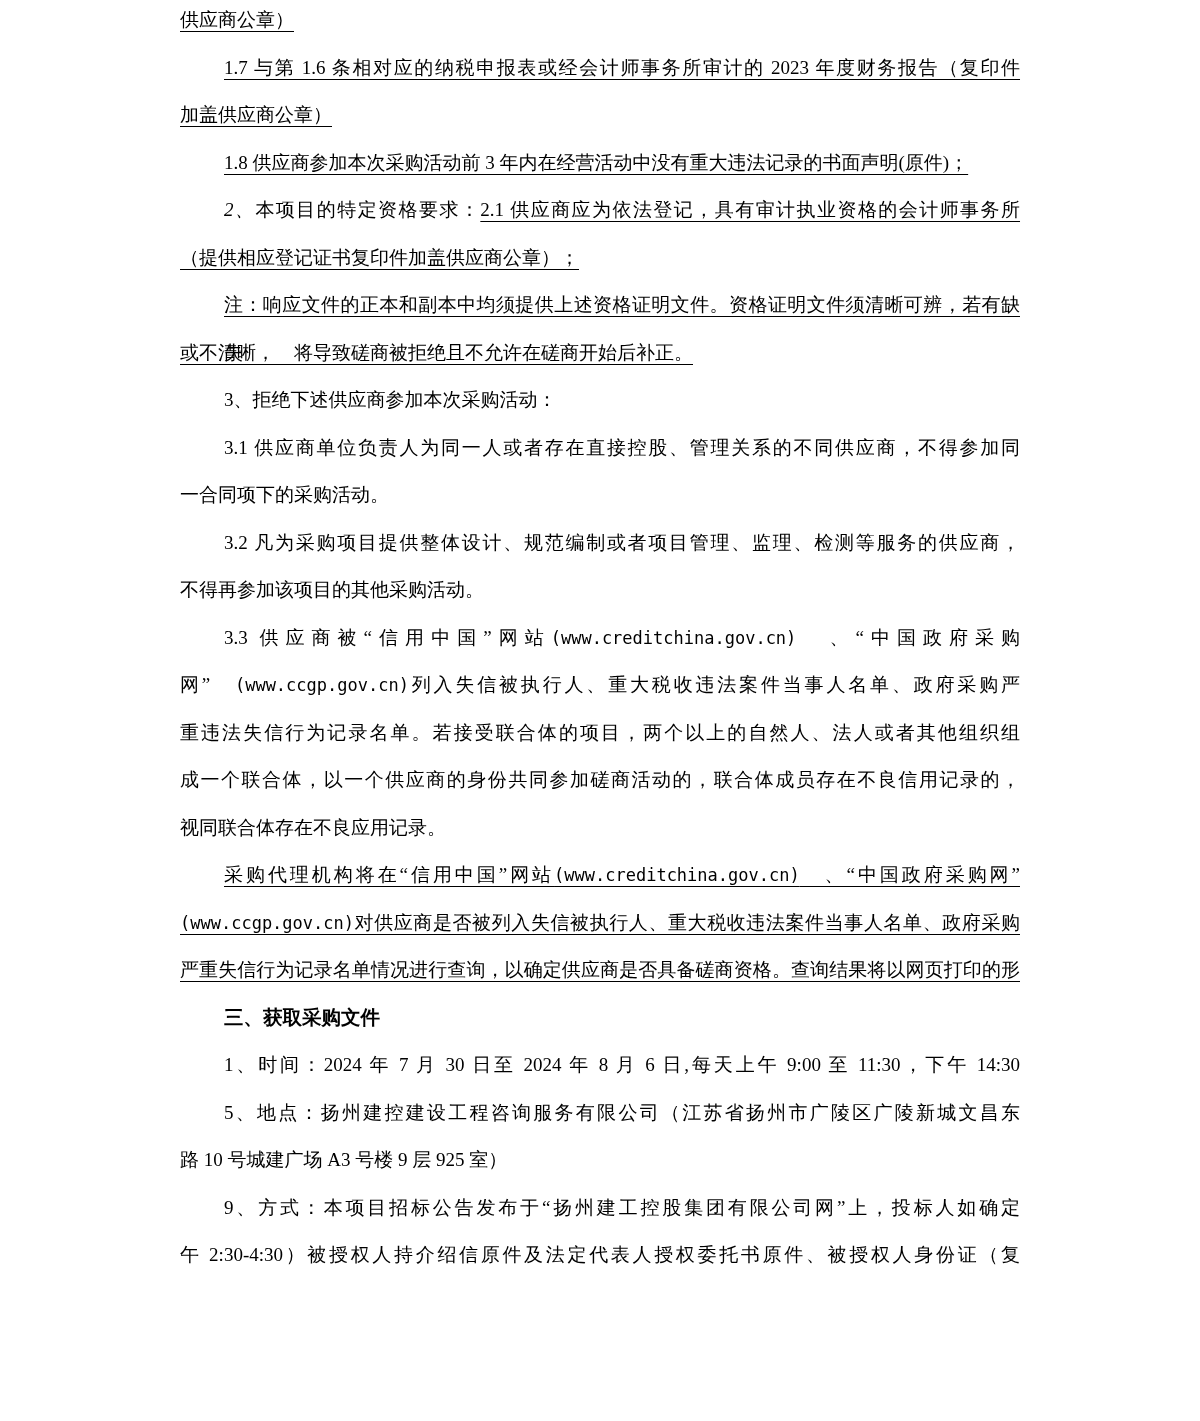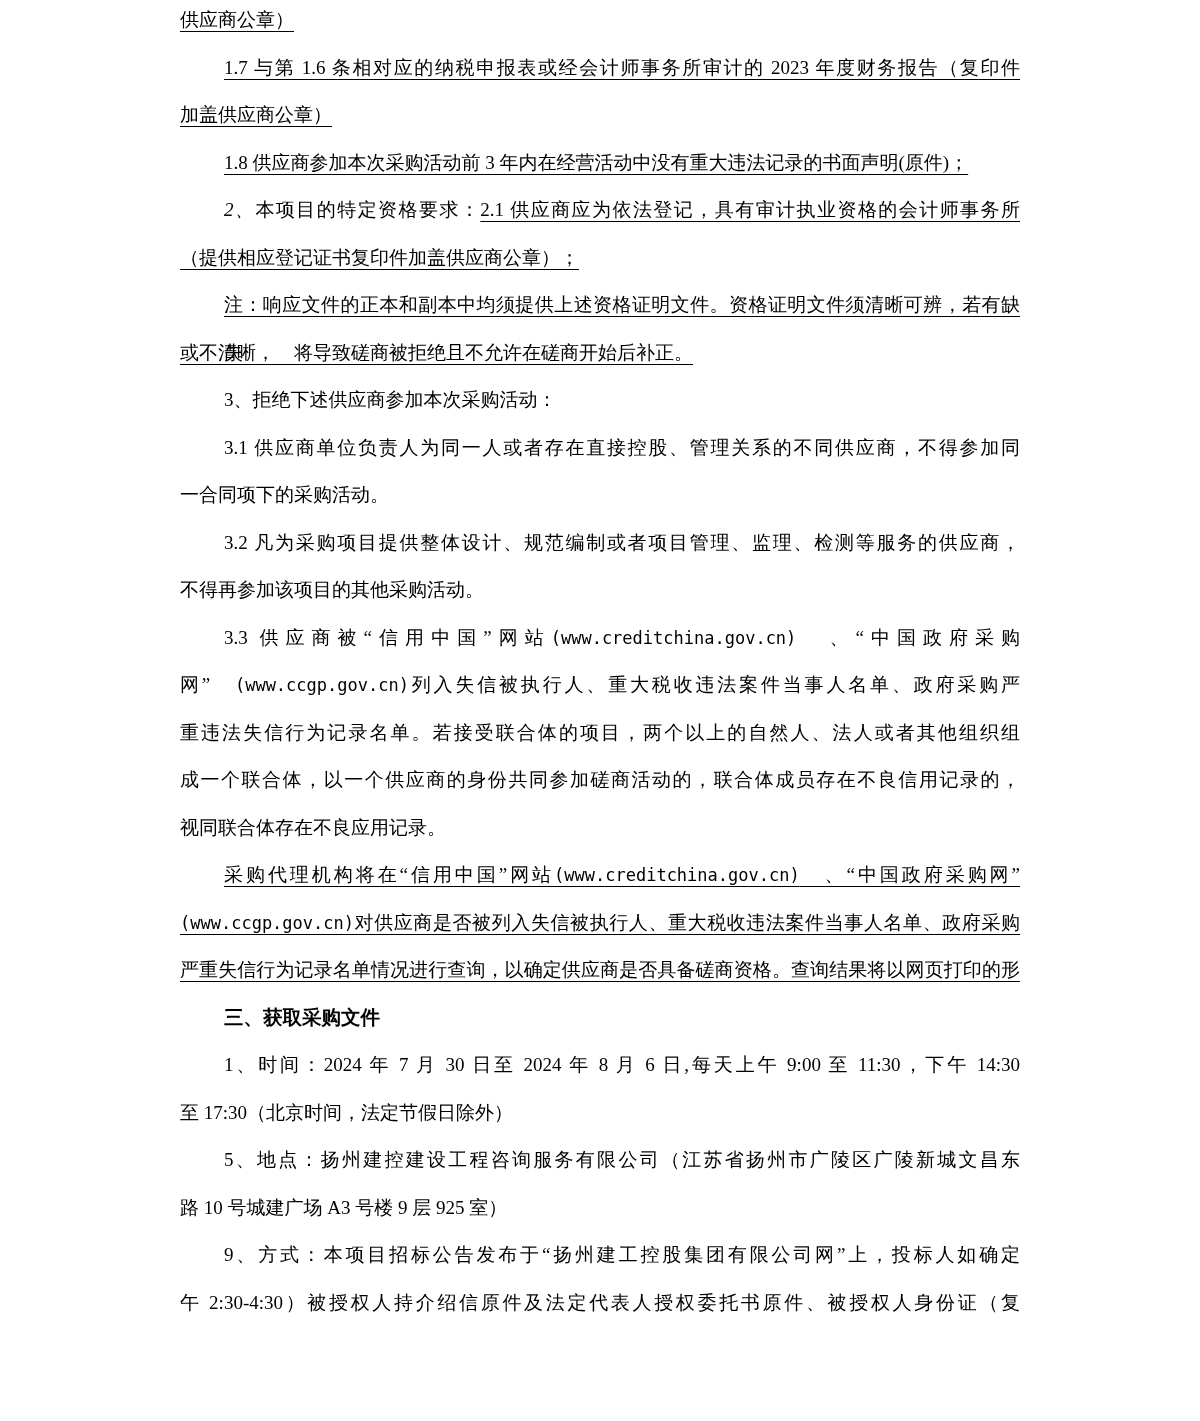--- a/index.html
+++ b/index.html
@@ -81,21 +81,20 @@
 
   <div class="l jst"><span class="mono iu">(www.ccgp.gov.cn)</span><span class="iu">对供应商是否被列入失信被执行人、重大税收违法案件当事人名单、政府采购</span></div>
 
   <div class="l jst"><span class="iu">严重失信行为记录名单情况进行查询，以确定供应商是否具备磋商资格。查询结果将以网页打印的形</span></div>
 
 
   <div class="l ind nw"><span class="hd">三、获取采购文件</span></div>
 
   <div class="l ind jst"><span>1、时间：2024 年 7 月 30 日至 2024 年 8 月 6 日,每天上午 9:00 至 11:30，下午 14:30</span></div>
 
-  <div class="l nw"><span>至 17:30（北京时间，法定节假日除外）</span></div>
 
   <div class="l ind jst"><span>5、地点：扬州建控建设工程咨询服务有限公司（江苏省扬州市广陵区广陵新城文昌东</span></div>
 
   <div class="l nw"><span>路 10 号城建广场 A3 号楼 9 层 925 室）</span></div>
 
   <div class="l ind jst"><span>9、方式：本项目招标公告发布于“扬州建工控股集团有限公司网”上，投标人如确定</span></div>
 
 
   <div class="l jst"><span>午 2:30-4:30）被授权人持介绍信原件及法定代表人授权委托书原件、被授权人身份证（复</span></div>
 

